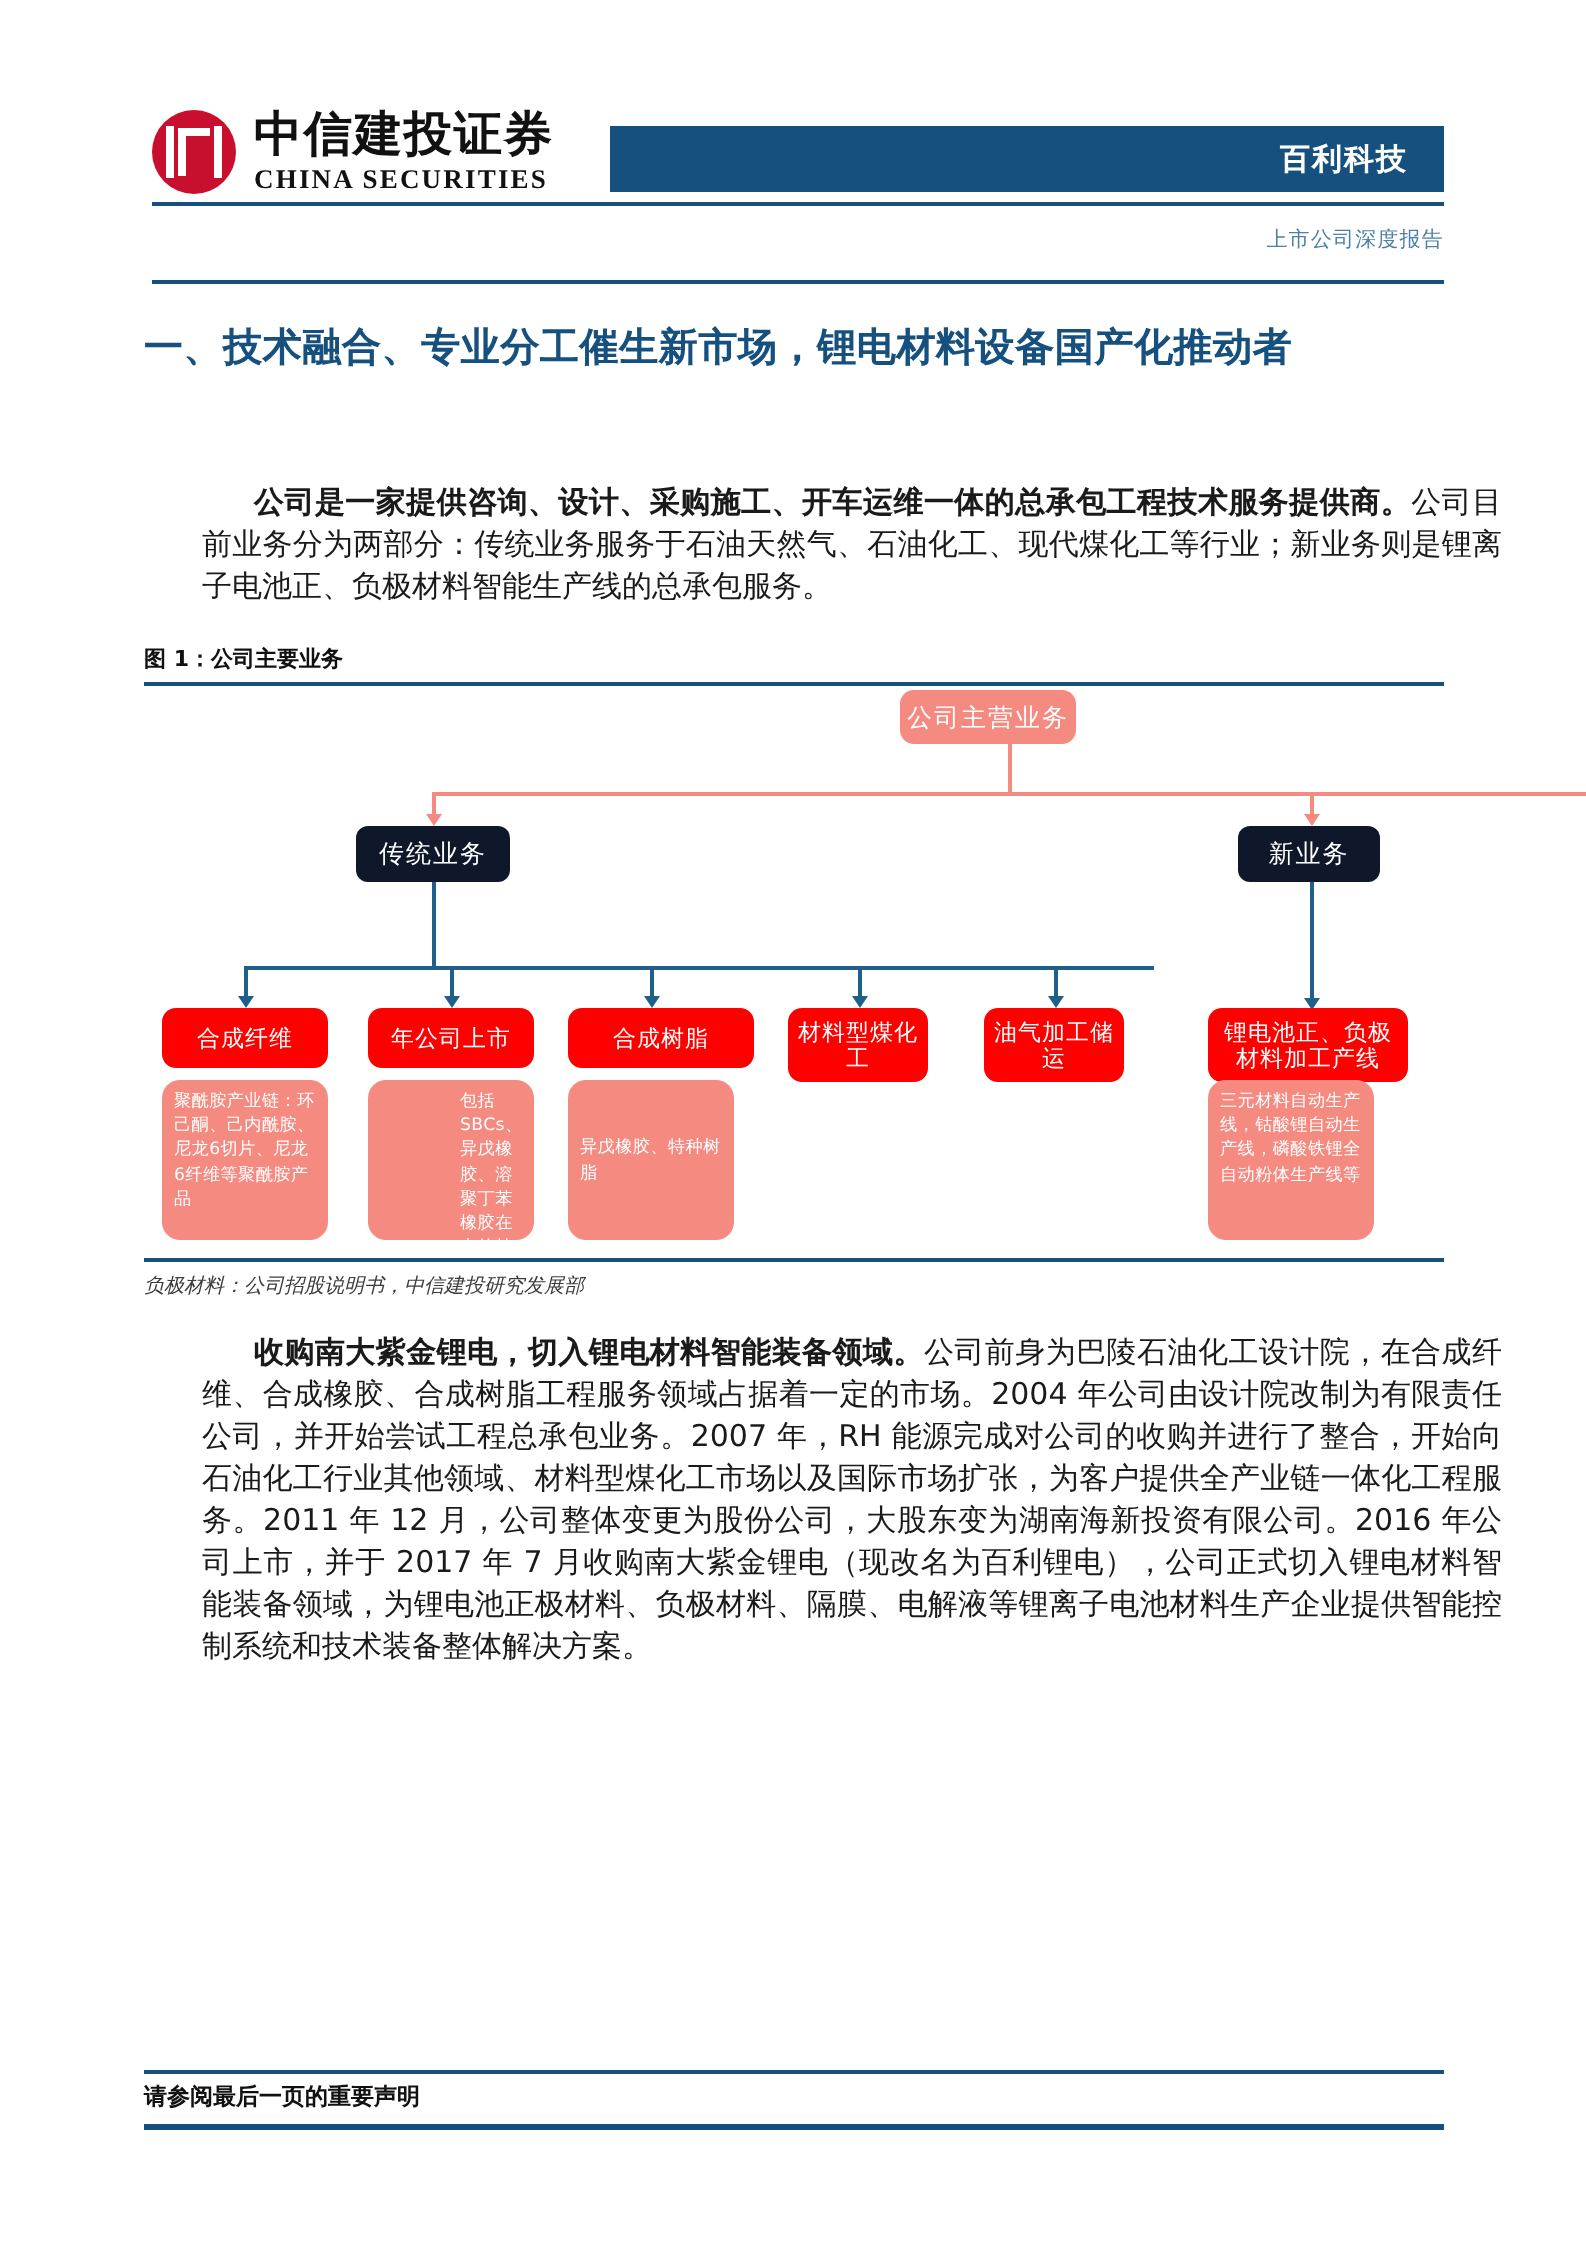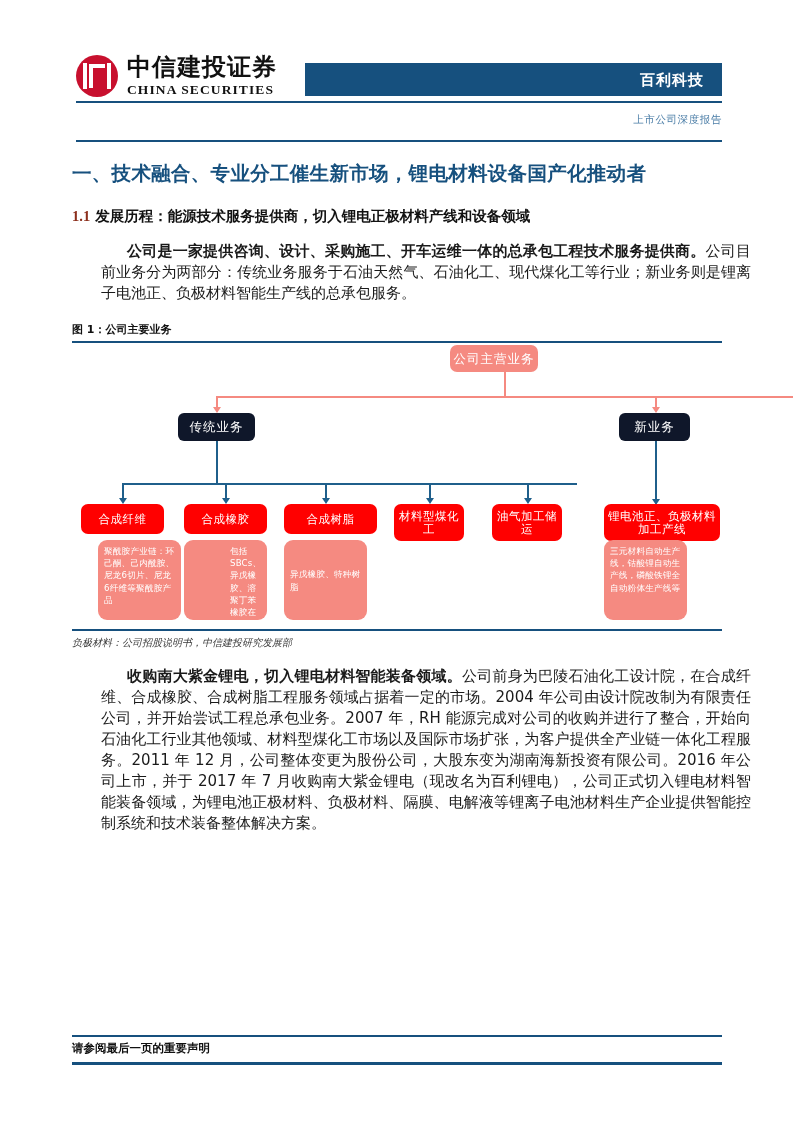--- a/index.html
+++ b/index.html
@@ -320,24 +320,20 @@
     </div>
     <div class="header-band">
       <div class="header-band-title">百利科技</div>
     </div>
     <div class="header-rule"></div>
     <div class="header-sub">上市公司深度报告</div>
     <div class="header-rule2"></div>
   </div>
 
   <div class="h1">一、技术融合、专业分工催生新市场，锂电材料设备国产化推动者</div>
-  <div class="h2">
-    <span class="num">1.1</span>
-    <span>发展历程：能源技术服务提供商，切入锂电正极材料产线和设备领域</span>
-  </div>
 
   <div class="para para-1">
     <span class="indent"></span><span class="lead">公司是一家提供咨询、设计、采购施工、开车运维一体的总承包工程技术服务提供商。</span><span>公司目前业务分为两部分：传统业务服务于石油天然气、石油化工、现代煤化工等行业；新业务则是锂离子电池正、负极材料智能生产线的总承包服务。</span>
   </div>
 
   <div class="fig-caption">图 1：公司主要业务</div>
   <div class="fig-rule-top"></div>
 
   <div class="diagram">
 
@@ -365,27 +361,27 @@
     <div class="arrow" style="left:47px; top:155px;"></div>
     <div class="arrow" style="left:150px; top:155px;"></div>
     <div class="arrow" style="left:250px; top:155px;"></div>
     <div class="arrow" style="left:354px; top:155px;"></div>
     <div class="arrow" style="left:452px; top:155px;"></div>
 
     <div class="conn" style="left:583px; top:98px; width:1.5px; height:60px;"></div>
     <div class="arrow" style="left:580px; top:156px;"></div>
 
     <div class="node node-red" style="left:9px; top:161px; width:83px; height:30px;">合成纤维</div>
-    <div class="node node-red" style="left:112px; top:161px; width:83px; height:30px;">合成橡胶</div>
+    <div class="node node-red" style="left:112px; top:161px; width:83px; height:30px;">年公司上市</div>
     <div class="node node-red" style="left:212px; top:161px; width:93px; height:30px;">合成树脂</div>
     <div class="node node-red" style="left:322px; top:161px; width:70px; height:37px;">材料型煤化工</div>
     <div class="node node-red" style="left:420px; top:161px; width:70px; height:37px;">油气加工储运</div>
-    <div class="node node-red" style="left:532px; top:161px; width:116px; height:37px;">锂电池正、负极材料加工产线</div>
-
-    <div class="node node-pink" style="left:26px; top:197px; width:83px; height:80px;">聚酰胺产业链：环己酮、己内酰胺、尼龙6切片、尼龙6纤维等聚酰胺产品</div>
+    <div class="node node-red" style="left:532px; top:161px; width:100px; height:37px;">锂电池正、负极材料加工产线</div>
+
+    <div class="node node-pink" style="left:9px; top:197px; width:83px; height:80px;">聚酰胺产业链：环己酮、己内酰胺、尼龙6切片、尼龙6纤维等聚酰胺产品</div>
     <div class="node node-pink" style="left:112px; top:197px; width:83px; height:80px;padding-left:46px;">包括SBCs、异戊橡胶、溶聚丁苯橡胶在内的特种合成橡胶的生产装置工程设计项目</div>
     <div class="node node-pink center" style="left:212px; top:197px; width:83px; height:80px;">异戊橡胶、特种树脂</div>
     <div class="node node-pink" style="left:532px; top:197px; width:83px; height:80px;">三元材料自动生产线，钴酸锂自动生产线，磷酸铁锂全自动粉体生产线等</div>
 
   </div>
 
   <div class="fig-rule-bottom"></div>
   <div class="fig-source">负极材料：公司招股说明书，中信建投研究发展部</div>
 
   <div class="para para-2">

